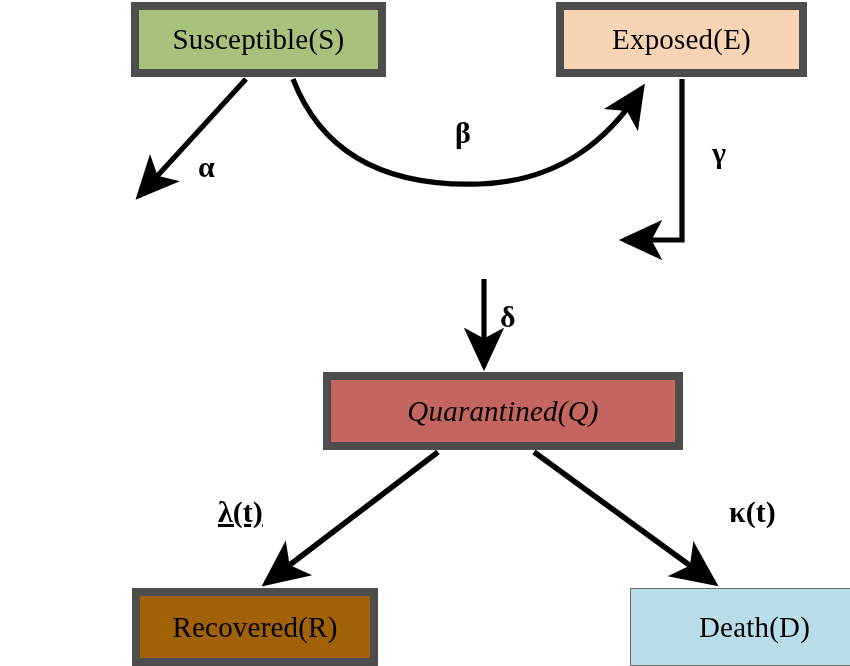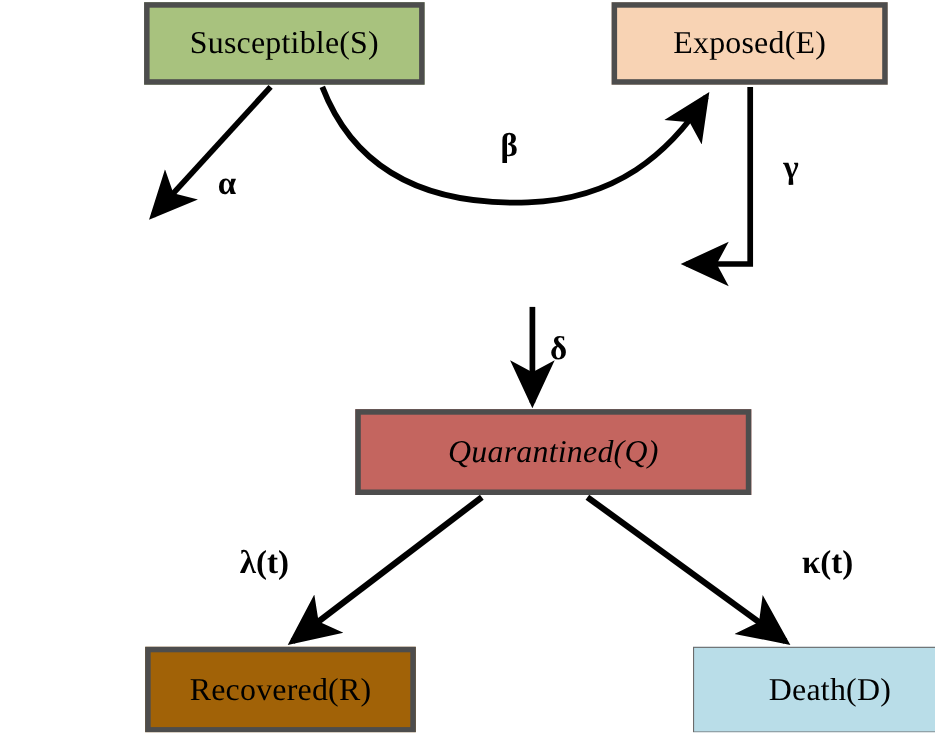--- a/index.html
+++ b/index.html
@@ -21,21 +21,21 @@
     top: 0;
     width: 850px;
     height: 666px;
   }
   .node {
     position: absolute;
     box-sizing: border-box;
     display: flex;
     align-items: center;
     justify-content: center;
-    border: 5px solid #4c1d95;
+    border: 8px solid #4c1d95;
     color: #000000;
     font-family: "Liberation Serif", "DejaVu Serif", serif;
     font-size: 29px;
     line-height: 1;
     letter-spacing: 0.2px;
     white-space: nowrap;
     z-index: 3;
   }
   .node.thin-border {
     border-width: 1px;
@@ -81,16 +81,16 @@
   <div class="node" style="left: 131px; top: 2px; width: 255px; height: 75px; background: rgb(168, 194, 126); border-color: rgb(77, 77, 77);">Susceptible(S)</div>
   <div class="node" style="left: 556px; top: 2px; width: 251px; height: 75px; background: rgb(248, 211, 180); border-color: rgb(77, 77, 77);">Exposed(E)</div>
   <div class="node" style="left: 323px; top: 372px; width: 360px; height: 78px; background: rgb(196, 101, 95); border-color: rgb(77, 77, 77); font-style: italic;">Quarantined(Q)</div>
   <div class="node" style="left: 132px; top: 588px; width: 246px; height: 78px; background: #a16207; border-color: rgb(77, 77, 77);">Recovered(R)</div>
   <div class="node thin-border" style="left: 600px; top: 588px; width: 249px; height: 78px; background: rgb(185, 221, 232); border-color: rgb(107, 107, 107);">Death(D)</div>
 
   <div class="edge-label" style="left: 198px; top: 152px;">α</div>
   <div class="edge-label" style="left: 455px; top: 118px;">β</div>
   <div class="edge-label" style="left: 712px; top: 138px;">γ</div>
   <div class="edge-label" style="left: 500px; top: 302px;">δ</div>
-  <div class="edge-label" style="left: 218px; top: 497px;">λ(t)</div>
+  <div class="edge-label" style="left: 218px; top: 497px; text-decoration: underline;">λ(t)</div>
   <div class="edge-label" style="left: 700px; top: 497px; margin-left: 29px;">κ(t)</div>
 
 </div>
 
 </body></html>

